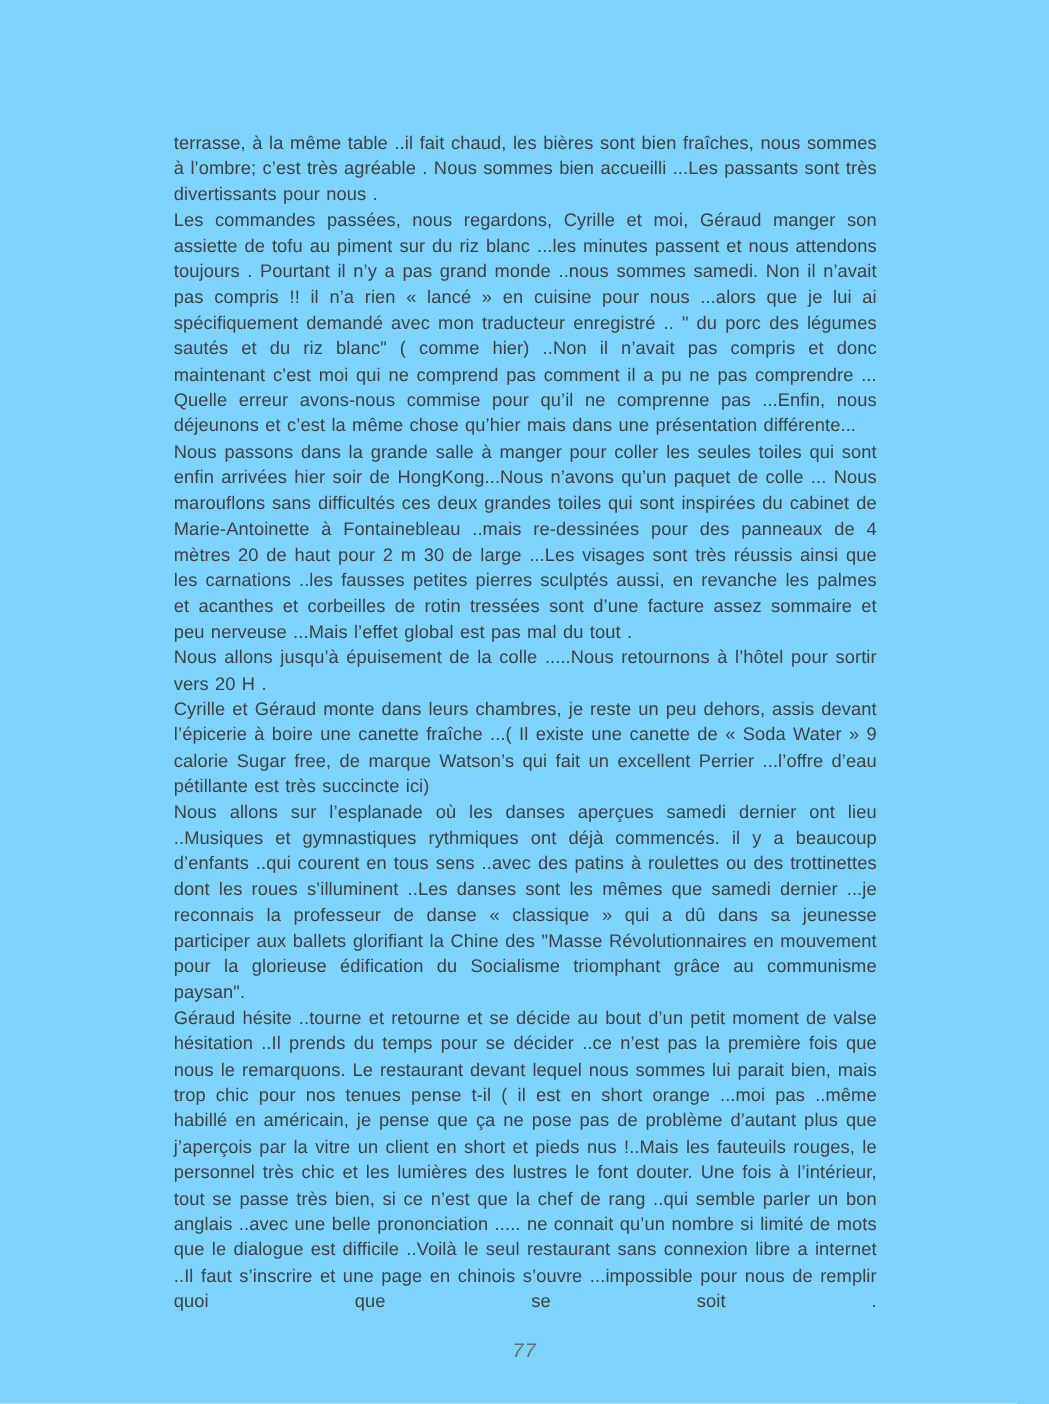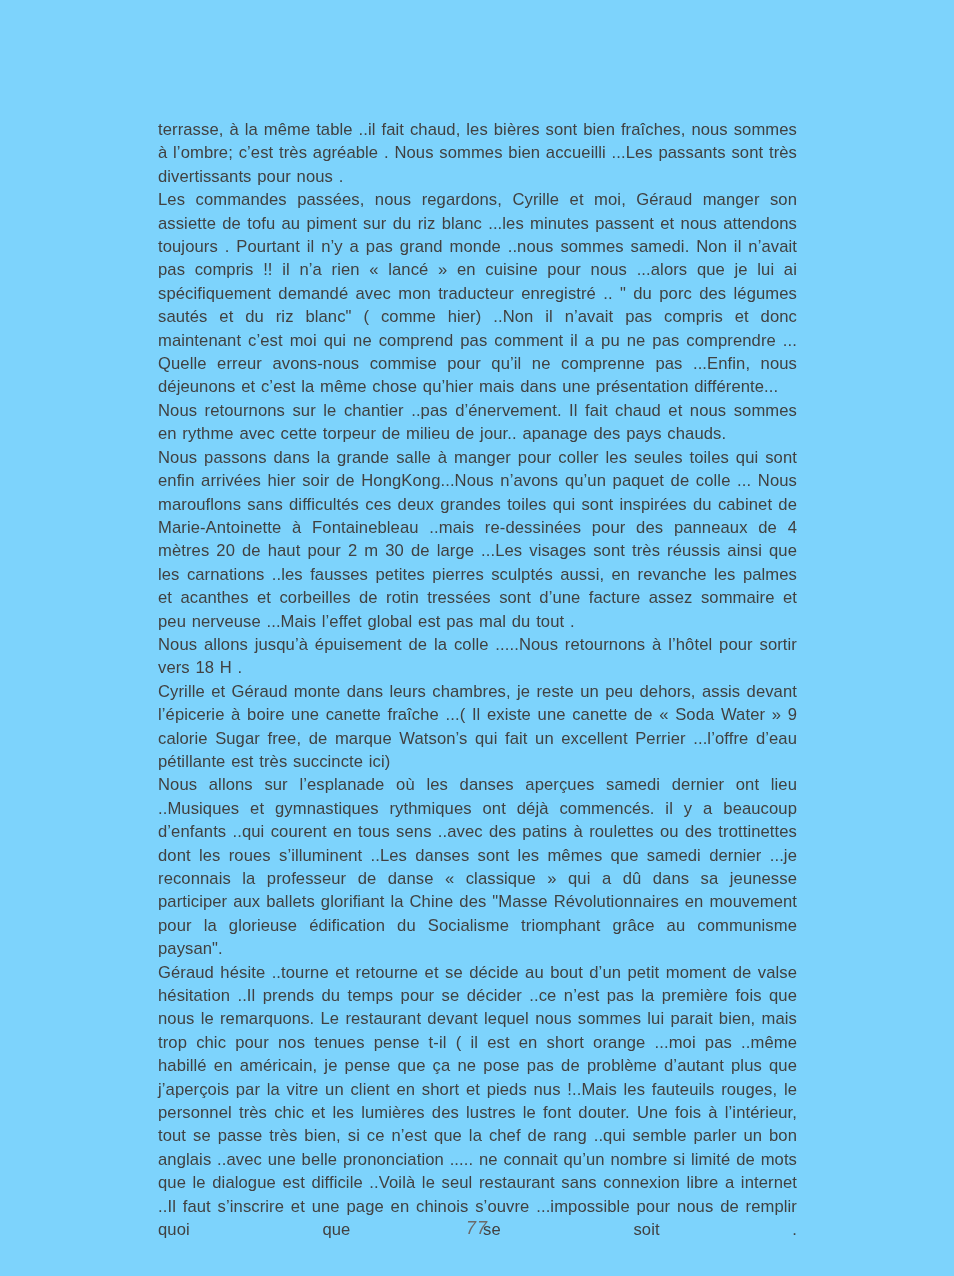--- a/index.html
+++ b/index.html
@@ -53,21 +53,20 @@
     letter-spacing: 1px;
   }
 </style>
 </head>
 <body>
 
 <div class="page">
   <div class="text-block">
     <p>terrasse, à la même table ..il fait chaud, les bières sont bien fraîches, nous sommes à l’ombre;  c’est très agréable . Nous sommes bien accueilli ...Les passants sont très divertissants pour nous .</p>
     <p>Les commandes passées, nous regardons, Cyrille et moi, Géraud manger son assiette de tofu au piment sur du riz blanc ...les minutes passent et nous attendons toujours . Pourtant il n’y a pas grand monde ..nous sommes samedi. Non il n’avait pas compris !! il n’a rien « lancé » en cuisine pour nous ...alors que je lui ai spécifiquement demandé avec mon traducteur enregistré .. " du porc des légumes sautés et du riz blanc" ( comme hier) ..Non il n’avait pas compris et donc maintenant c’est moi qui ne comprend pas comment il a pu ne pas comprendre ... Quelle erreur avons-nous commise pour qu’il ne comprenne pas ...Enfin, nous déjeunons et c’est la même chose qu’hier mais dans une présentation différente...</p>
-    <p>Nous retournons sur le chantier ..pas d’énervement. Il fait chaud et nous sommes en rythme avec cette torpeur de milieu de jour.. apanage des pays chauds.</p>
     <p>Nous passons dans la grande salle à manger pour coller les seules toiles qui sont enfin arrivées hier soir de HongKong...Nous n’avons qu’un paquet de colle ... Nous marouflons sans difficultés ces deux grandes toiles qui sont inspirées du cabinet de Marie-Antoinette à Fontainebleau ..mais re-dessinées pour des panneaux de 4 mètres 20 de haut pour 2 m 30 de large ...Les visages sont très réussis ainsi que les carnations ..les fausses  petites pierres sculptés aussi, en revanche les palmes et acanthes et corbeilles de rotin tressées sont  d’une facture assez sommaire et peu nerveuse ...Mais l’effet global est pas mal du tout .</p>
-    <p>Nous allons jusqu’à épuisement de la colle .....Nous retournons à l’hôtel pour sortir vers 18 H .</p>
+    <p>Nous allons jusqu’à épuisement de la colle .....Nous retournons à l’hôtel pour sortir vers 20 H .</p>
     <p>Cyrille et Géraud monte dans leurs chambres,  je reste un peu dehors, assis devant l’épicerie à boire une canette fraîche ...( Il existe une canette de « Soda Water » 9 calorie Sugar free, de marque Watson’s qui fait un excellent Perrier ...l’offre d’eau pétillante est très succincte ici)</p>
     <p>Nous allons sur l’esplanade où les danses aperçues samedi dernier ont lieu ..Musiques et gymnastiques rythmiques ont déjà commencés. il y a beaucoup d’enfants ..qui courent en tous sens ..avec des patins à roulettes ou des trottinettes dont les roues s’illuminent ..Les danses sont les mêmes que samedi dernier ...je reconnais la professeur de danse « classique » qui a dû dans sa jeunesse participer aux ballets glorifiant la Chine des "Masse Révolutionnaires en mouvement pour la glorieuse édification du Socialisme triomphant grâce au communisme paysan".</p>
     <p class="force-justify-last">Géraud hésite ..tourne  et retourne et se décide au bout d’un petit moment de valse hésitation ..Il prends du temps pour se décider ..ce n’est pas la première fois que nous le remarquons. Le restaurant devant lequel nous sommes lui parait bien, mais trop chic pour nos tenues pense t-il  ( il est en short orange ...moi pas ..même habillé en américain, je pense que ça ne pose pas de problème d’autant plus que j’aperçois par la vitre un client en short et pieds nus !..Mais les fauteuils rouges, le personnel très chic et les lumières des lustres le font douter. Une fois à l’intérieur, tout se passe très bien, si ce n’est que la chef de rang ..qui  semble parler un bon anglais ..avec une belle prononciation ..... ne connait qu’un nombre si limité de mots que le dialogue est difficile ..Voilà le seul restaurant sans connexion libre a internet ..Il faut s’inscrire et une page en chinois s’ouvre ...impossible pour nous de remplir quoi que se soit .</p>
   </div>
   <div class="page-footer">77</div>
 </div>
 
 </body></html>

